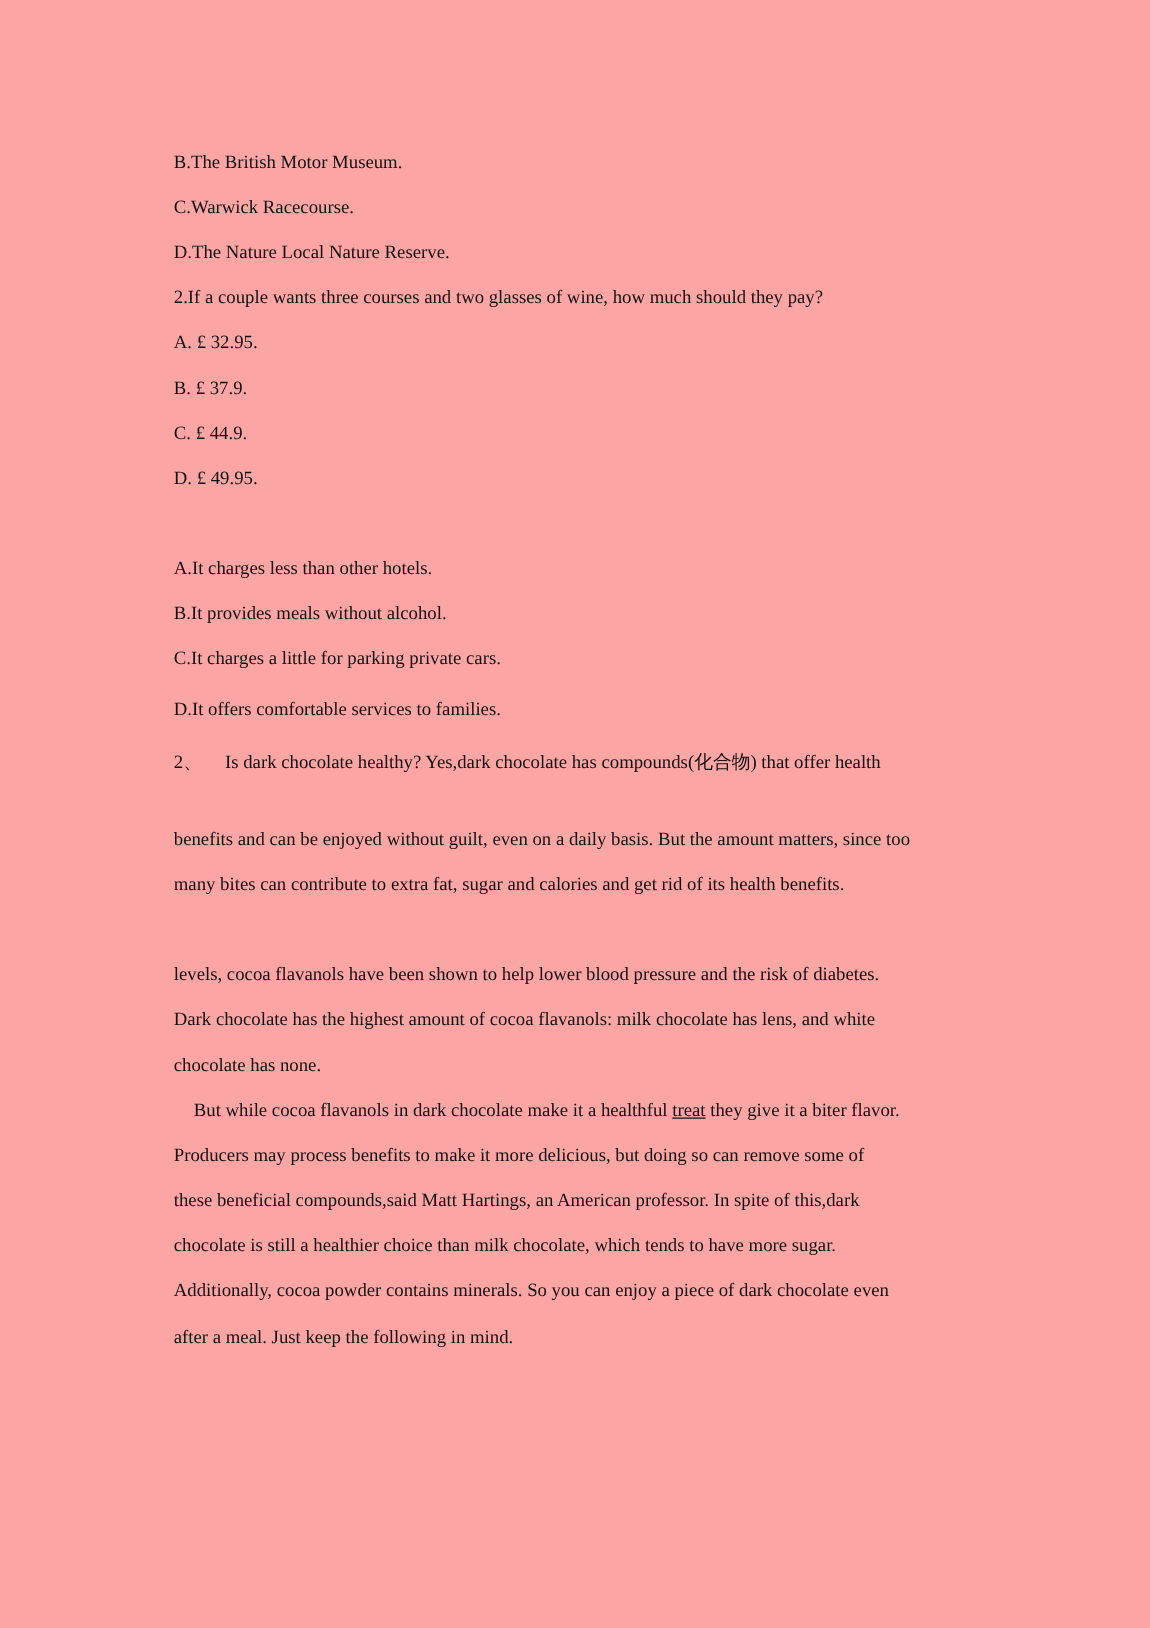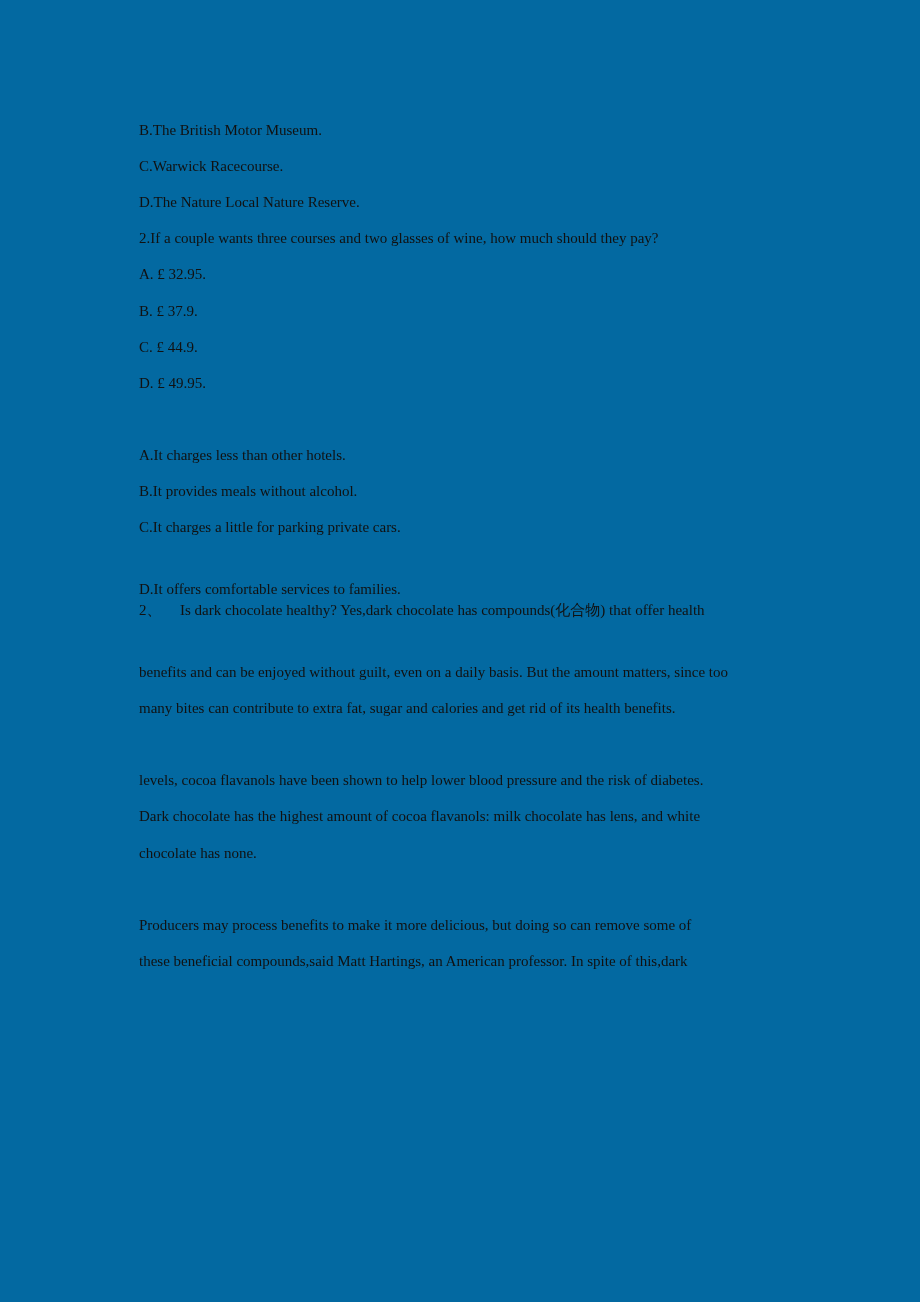--- a/index.html
+++ b/index.html
@@ -1,17 +1,17 @@
 <!DOCTYPE html>
 <html><head>
 <meta charset="utf-8">
 <style>
   html, body { margin: 0; padding: 0; background: #ffffff; }
   body { width: 920px; height: 1302px; position: relative; overflow: hidden; }
-  .page { position: absolute; left: 0; top: 0; width: 920px; height: 1302px; background: #0369a1; }
+  .page { position: absolute; left: 0; top: 0; width: 920px; height: 1302px; background: #fca5a5; }
   .line {
     position: absolute;
     left: 139px;
     font-family: "Liberation Serif", "DejaVu Serif", serif;
     font-size: 15px;
     color: #111111;
     white-space: nowrap;
     line-height: 20px;
     height: 20px;
   }
@@ -30,28 +30,34 @@
 
   <div class="line" style="top:228px">2.If a couple wants three courses and two glasses of wine, how much should they pay?</div>
   <div class="line" style="top:264px">A. £ 32.95.</div>
   <div class="line" style="top:301px">B. £ 37.9.</div>
   <div class="line" style="top:337px">C. £ 44.9.</div>
   <div class="line" style="top:373px">D. £ 49.95.</div>
 
   <div class="line" style="top:445px">A.It charges less than other hotels.</div>
   <div class="line" style="top:481px">B.It provides meals without alcohol.</div>
   <div class="line" style="top:517px">C.It charges a little for parking private cars.</div>
-  <div class="line" style="top:579px">D.It offers comfortable services to families.</div>
+  <div class="line" style="top:558px">D.It offers comfortable services to families.</div>
 
   <div class="line" style="top:600px">
     <span class="qnum">2、</span><span>Is dark chocolate healthy? Yes,dark chocolate has compounds(化合物) that offer health</span>
   </div>
   <div class="line" style="top:662px">benefits and can be enjoyed without guilt, even on a daily basis. But the amount matters, since too</div>
   <div class="line" style="top:698px">many bites can contribute to extra fat, sugar and calories and get rid of its health benefits.</div>
   <div class="line" style="top:806px">Dark chocolate has the highest amount of cocoa flavanols: milk chocolate has lens, and white</div>
   <div class="line" style="top:770px">levels, cocoa flavanols have been shown to help lower blood pressure and the risk of diabetes.</div>
   <div class="line" style="top:843px">chocolate has none.</div>
 
+  <div class="line indent" style="top:879px">
+    <span>But while cocoa flavanols in dark chocolate make it a healthful </span><span class="u">treat</span><span> they give it a biter flavor.</span>
+  </div>
   <div class="line" style="top:915px">Producers may process benefits to make it more delicious, but doing so can remove some of</div>
   <div class="line" style="top:951px">these beneficial compounds,said Matt Hartings, an American professor. In spite of this,dark</div>
+  <div class="line" style="top:987px">chocolate is still a healthier choice than milk chocolate, which tends to have more sugar.</div>
+  <div class="line" style="top:1023px">Additionally, cocoa powder contains minerals. So you can enjoy a piece of dark chocolate even</div>
+  <div class="line" style="top:1060px">after a meal. Just keep the following in mind.</div>
 
 
 </div>
 
 </body></html>

